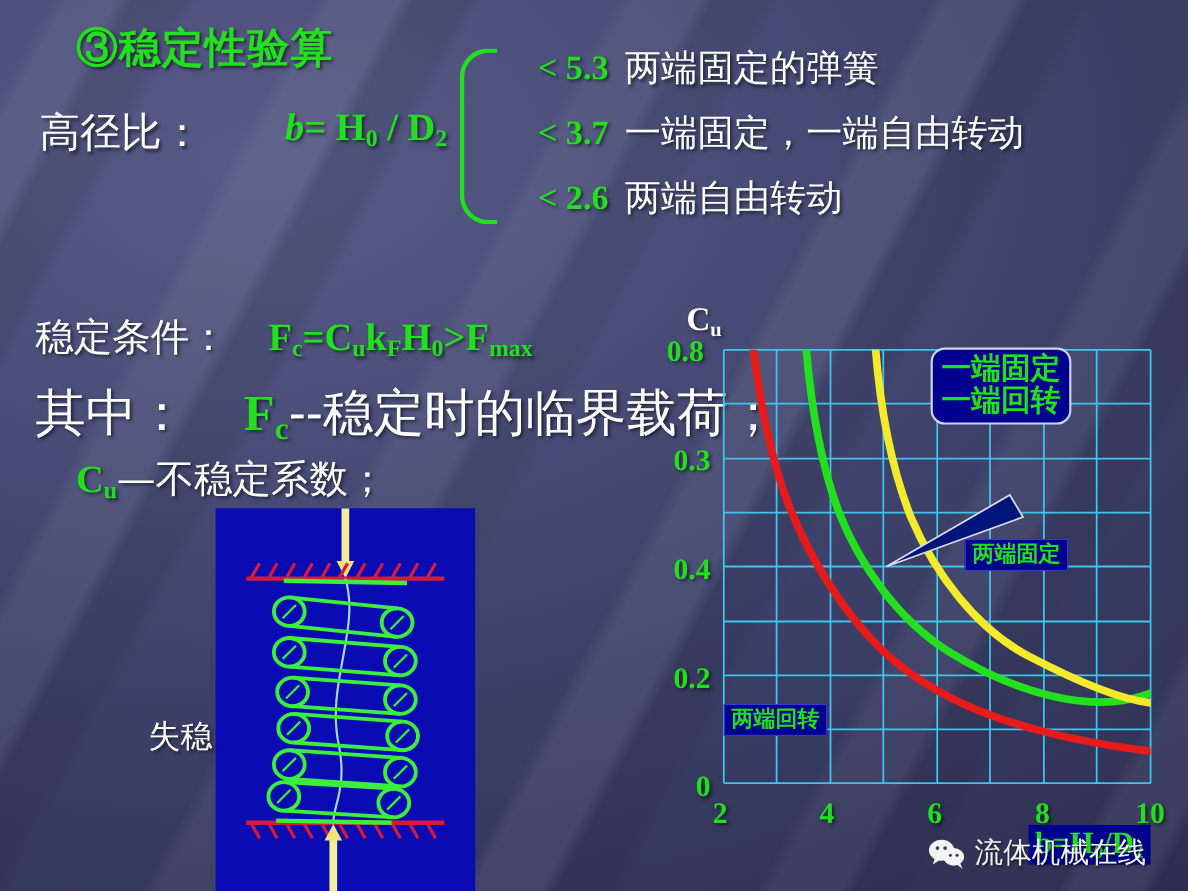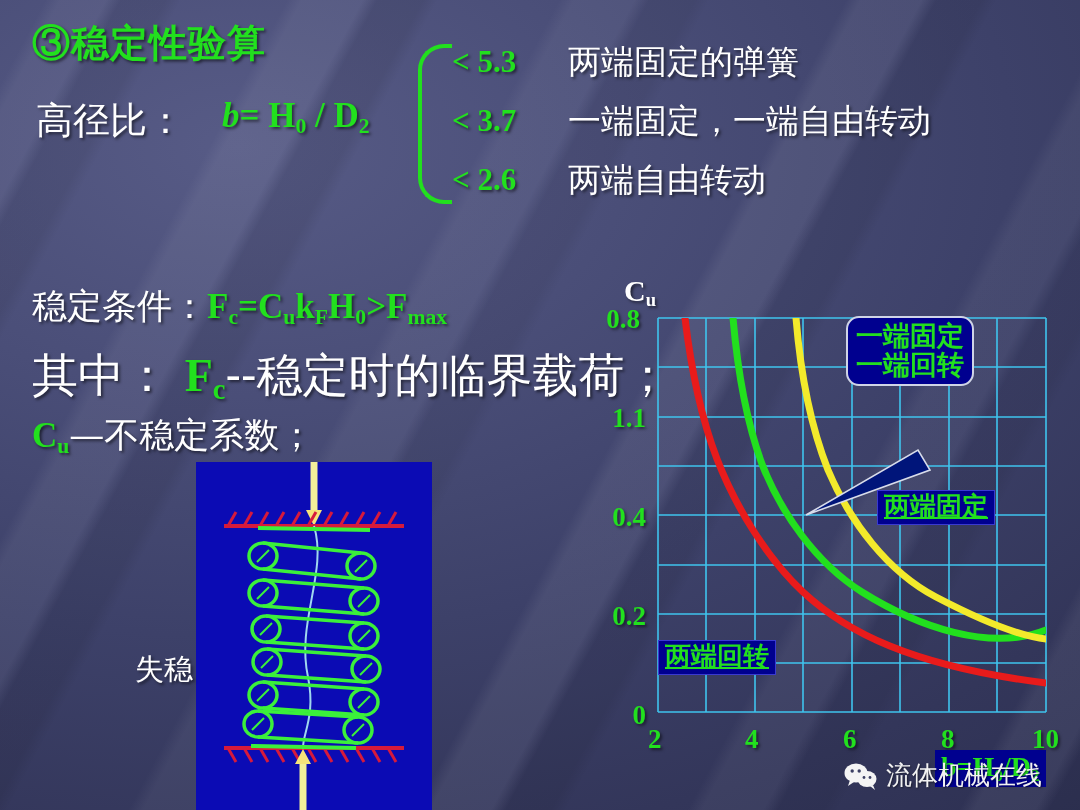--- a/index.html
+++ b/index.html
@@ -24,21 +24,21 @@
         rgba(255,255,255,0.05) 75%, rgba(255,255,255,0.05) 79%,
         rgba(0,0,0,0.06) 80%,       rgba(0,0,0,0.06) 83%,
         rgba(255,255,255,0.00) 84%, rgba(255,255,255,0.00) 92%,
         rgba(255,255,255,0.06) 93%, rgba(255,255,255,0.06) 97%,
         rgba(0,0,0,0.05) 98%,       rgba(0,0,0,0.05) 100%),
       radial-gradient(130% 110% at 22% 18%, #575b86 0%, #4a4e78 28%, #3d4169 55%, #33365a 80%, #2c2f50 100%);
   }
   .abs{position:absolute;}
   .cn{font-family:"DejaVu Serif","Liberation Serif",serif;}
   .white{color:#ffffff;}
-  .green{color:#22e01e;}
+  .green{color:#22e01e;margin-left:37px;}
   .txt-shadow{text-shadow:2px 2px 3px rgba(0,0,0,0.55);}
   .bold{font-weight:bold;}
   sub{font-size:0.62em;vertical-align:-0.28em;}
 
   
   #title{left:32px;top:18px;font-size:38px;letter-spacing:1px;}
   #ratio-label{left:36px;top:96px;font-size:37px;}
   #ratio-formula{left:222px;top:96px;font-size:35px;font-weight:bold;}
 
   .brace{
@@ -72,22 +72,22 @@
          text-shadow:2px 2px 3px rgba(0,0,0,0.5);}
 
   .callout{
     position:absolute;background:#00008f;border:2px solid #cfd4e6;border-radius:13px;
     padding:3px 8px 5px 8px;line-height:1.08;
   }
   .callout span{display:block;color:#22e01e;font-size:27px;font-weight:bold;
                 font-family:"DejaVu Serif","Liberation Serif",serif;}
   .tagbox{
     position:absolute;background:#00008f;border:1px solid #3a3ad0;
-    padding:2px 6px 4px 6px;color:#22e01e;font-size:26px;font-weight:bold;
-    font-family:"DejaVu Serif","Liberation Serif",serif;line-height:1.05;text-decoration:underline;
+    padding:2px 6px 4px 6px;color:#22e01e;font-size:20px;font-weight:bold;
+    font-family:"DejaVu Serif","Liberation Serif",serif;line-height:1.05;
   }
   #xlabel-box{position:absolute;left:335px;top:478px;background:#00008f;
     padding:1px 6px;color:#22e01e;font-size:28px;font-weight:bold;}
 
   
   #watermark{left:844px;top:758px;display:flex;align-items:center;gap:8px;}
   #wm-text{color:#f2f2f2;font-size:26px;font-family:"DejaVu Serif","Liberation Serif",serif;
            text-shadow:1px 1px 2px rgba(0,0,0,0.5);}
 </style>
 </head>
@@ -229,21 +229,21 @@
     </svg>
   </div>
 
   <div class="abs cn white txt-shadow" id="spring-caption">失稳</div>
 
   <div class="abs" id="chart">
 
     <div class="abs white bold txt-shadow" style="left:24px;top:2px;font-size:30px;font-family:'Liberation Serif',serif;">C<sub>u</sub></div>
 
     <div class="ytick" style="left:0px;top:32px;width:46px;text-align:center;">0.8</div>
-    <div class="ytick" style="left:0px;top:131px;width:46px;text-align:right;">1.1</div>
+    <div class="ytick" style="left:0px;top:131px;width:46px;text-align:right;">0.3</div>
     <div class="ytick" style="left:0px;top:230px;width:46px;text-align:right;">0.4</div>
     <div class="ytick" style="left:0px;top:329px;width:46px;text-align:right;">0.2</div>
     <div class="ytick" style="left:0px;top:428px;width:46px;text-align:right;">0</div>
 
     <div class="xtick" style="left:48px;top:452px;">2</div>
     <div class="xtick" style="left:145px;top:452px;">4</div>
     <div class="xtick" style="left:243px;top:452px;">6</div>
     <div class="xtick" style="left:341px;top:452px;">8</div>
     <div class="xtick" style="left:432px;top:452px;">10</div>
 

